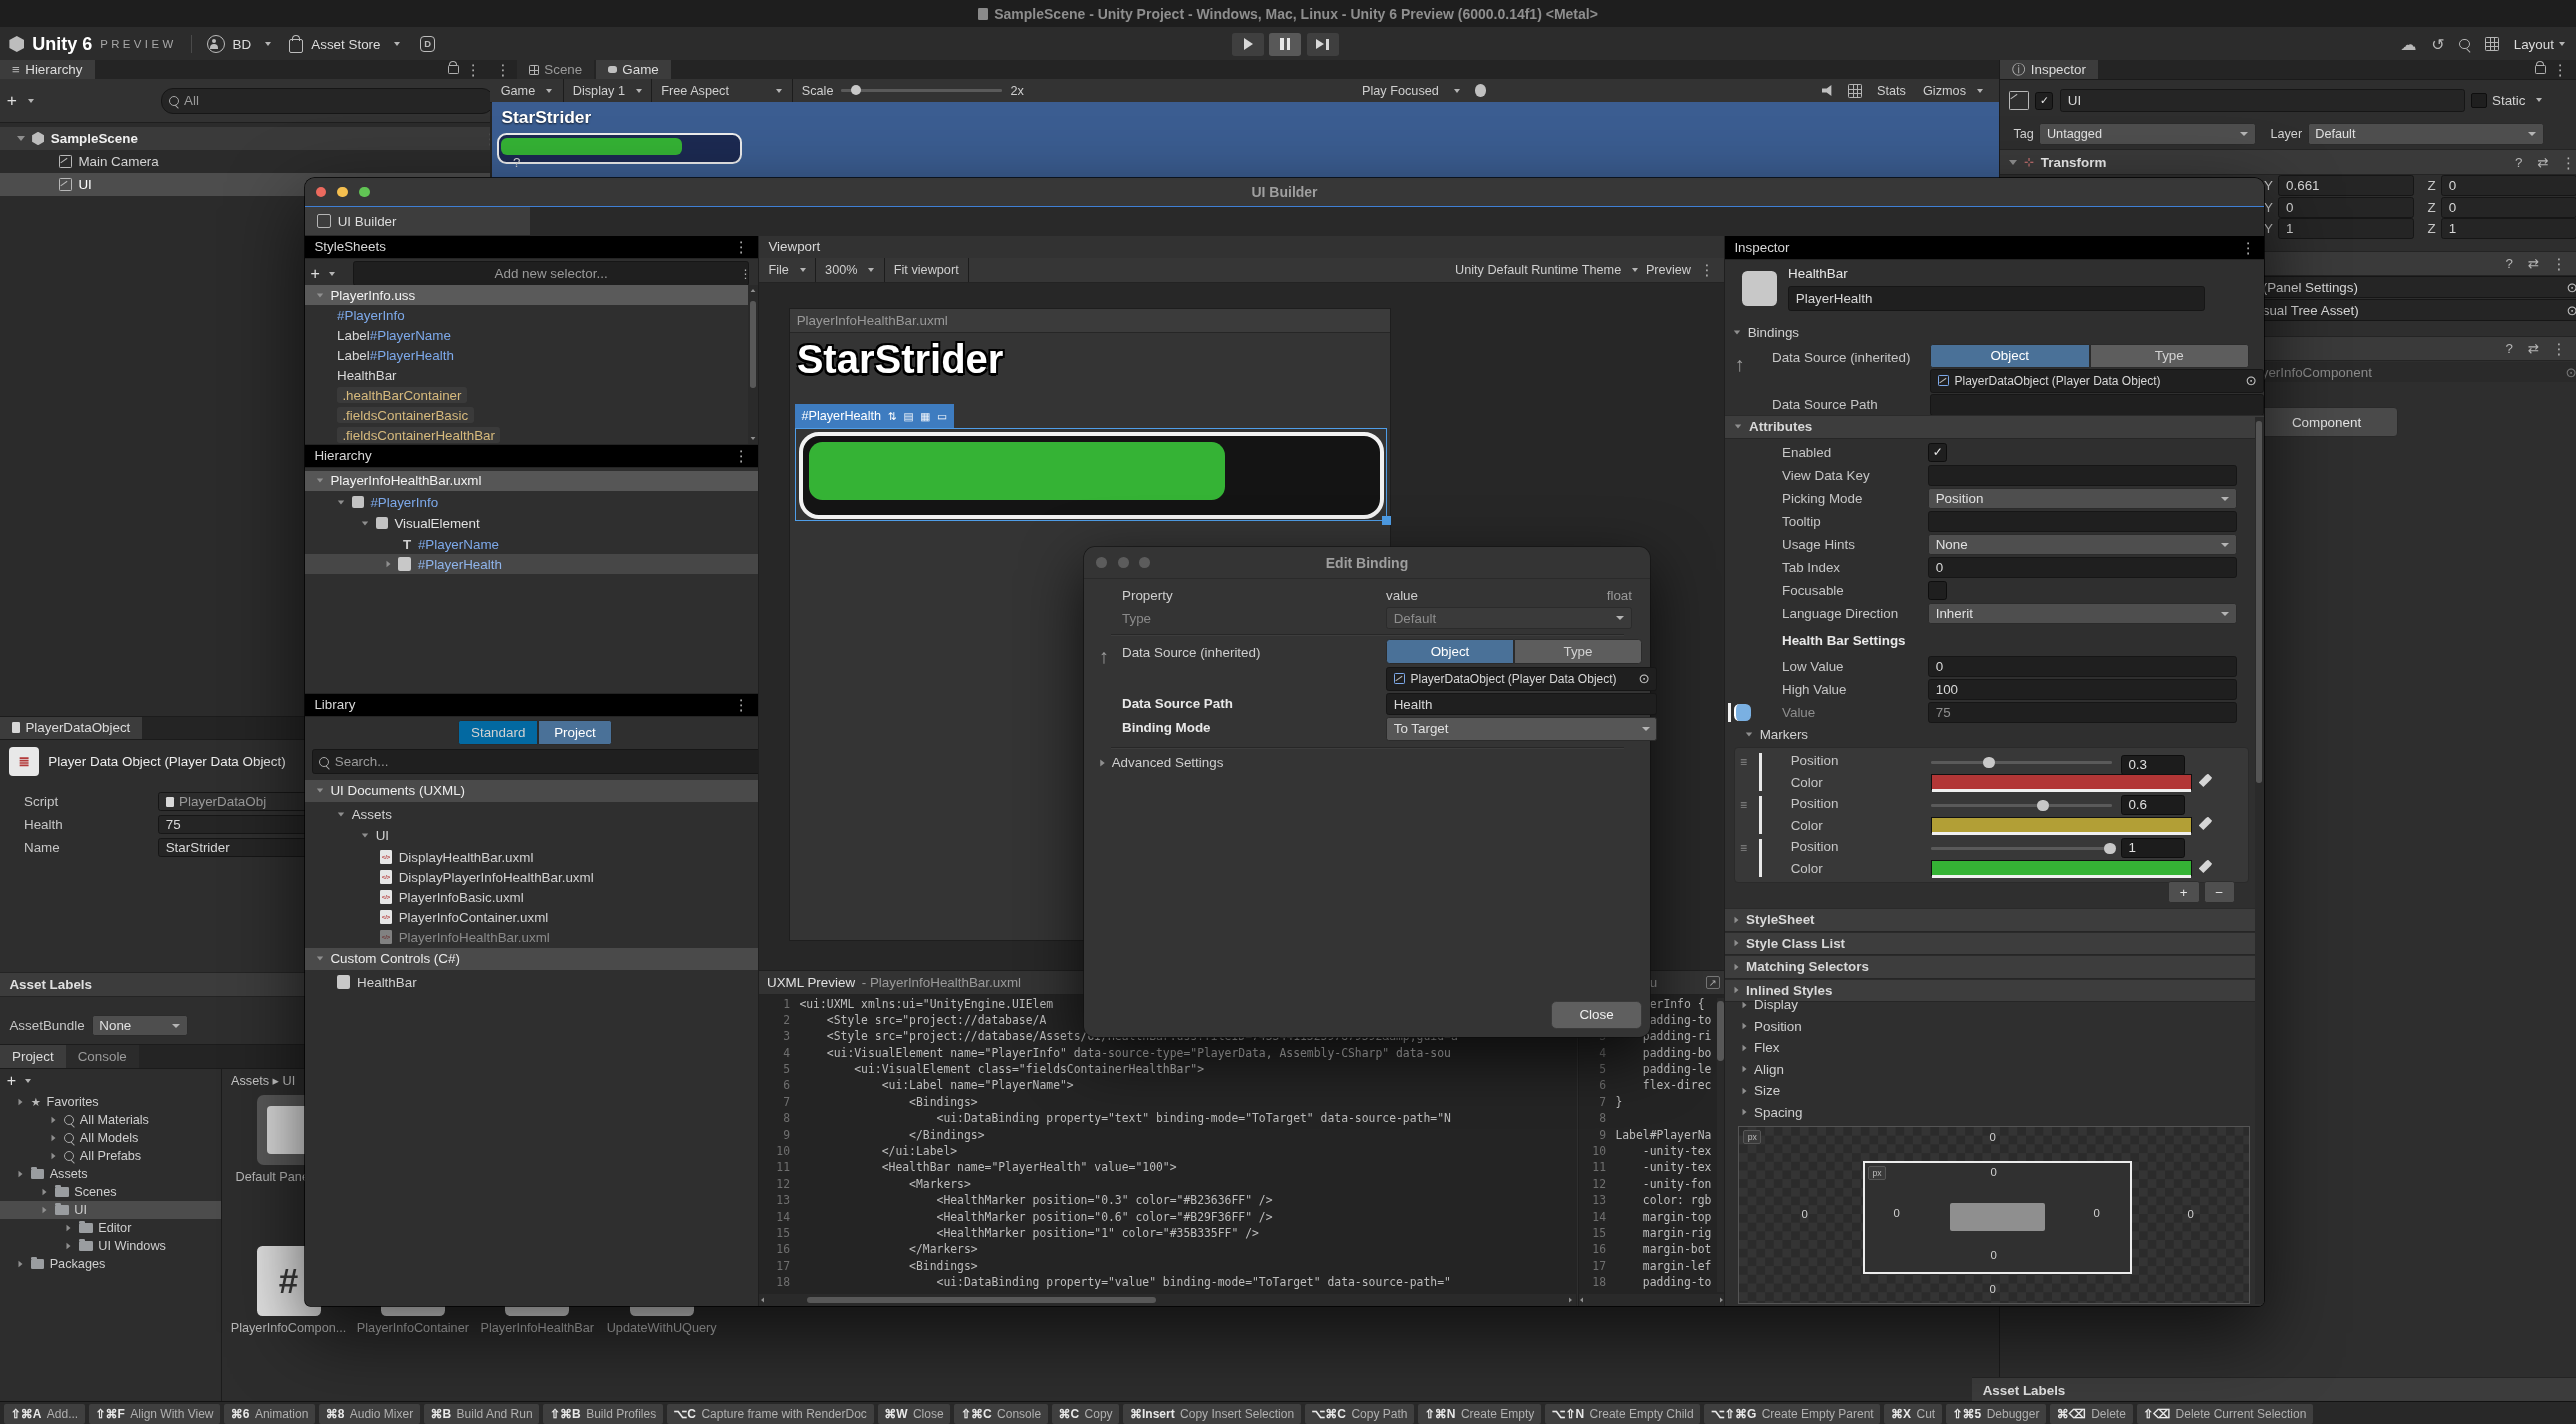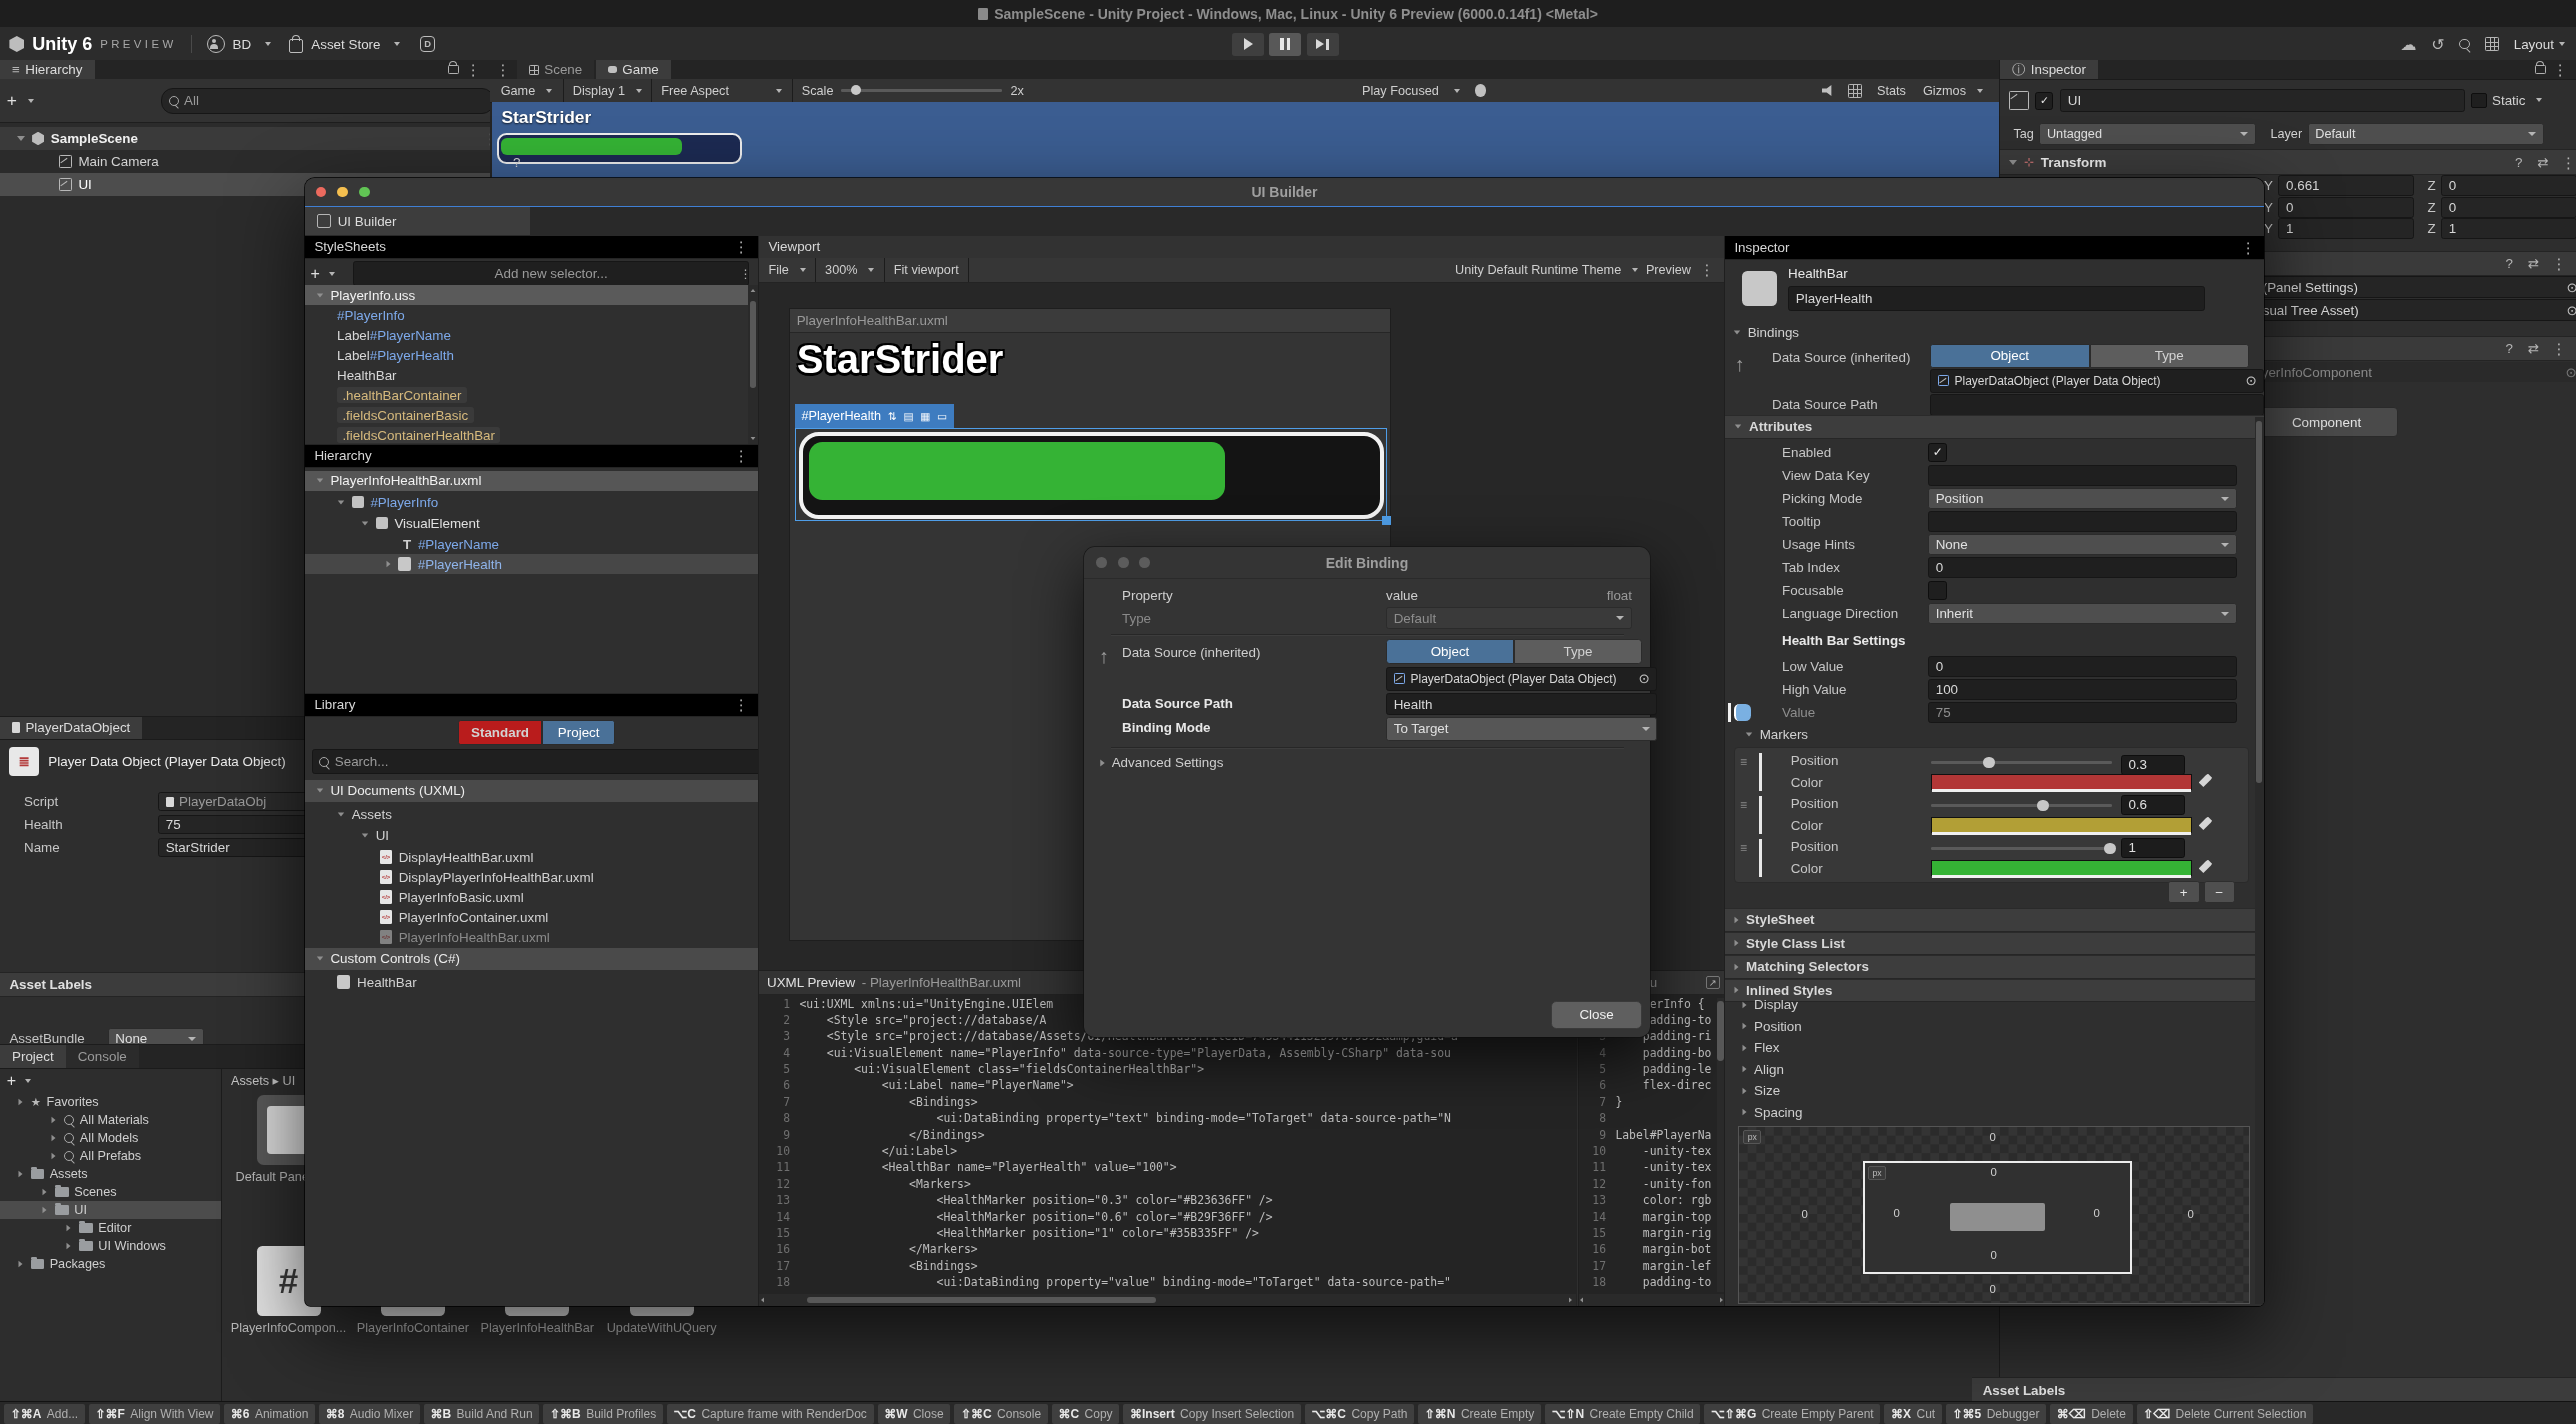--- a/index.html
+++ b/index.html
@@ -396,21 +396,21 @@
   </div>
   <div class="abs f" style="left:24px;top:121px;width:456px;height:19px;">
     <span style="width:134px;color:#c6c6c6;">Name</span>
     <div class="tf" style="width:141px;height:17.4px;">
         <span>StarStrider</span>
       </div>
   </div>
   <div class="abs f" style="left:0;top:255px;width:490px;height:23px;background:#3c3c3c;border-top:0.7px solid #242424;border-bottom:0.7px solid #242424;">
     <span class="bold" style="margin-left:9.4px;color:#e0e0e0;">Asset Labels</span>
   </div>
-  <div class="abs f" style="left:9.4px;top:298px;gap:23px;margin-top:13px;">
+  <div class="abs f" style="left:9.4px;top:298px;gap:7px;">
     <span style="color:#c6c6c6;">AssetBundle</span>
     <div class="dd" style="width:81px;height:19px;">
         <span>None</span>
       </div>
   </div>
 </div>
 
 <div class="abs" style="left:0;top:1044px;width:1999px;height:357px;background:#2d2d2d;border-top:0.7px solid #1c1c1c;">
   <div class="abs f" style="left:0;top:0;width:1999px;height:23px;background:#242424;border-bottom:0.7px solid #1b1b1b;">
     <div class="tab f" style="height:23px;">
@@ -680,21 +680,21 @@
       <span style="color:#8fb4ea;">#PlayerHealth</span>
     </div>
   </div>
 
   <div class="abs" style="left:0;top:515px;width:453px;height:614px;border-top:0.7px solid #232323;">
     <div class="phead" style="height:21.5px;">
         <span>Library</span>
         <span class="menu-dots">⋮</span>
       </div>
     <div class="abs f" style="left:153px;top:27px;height:23px;">
-      <div class="f" style="height:23px;padding:0 12px;background:#b91c1c;border-radius:2.7px 0 0 2.7px;border:0.7px solid #2b2b2b;font-weight:bold;">
+      <div class="f" style="height:23px;padding:0 12px;background:#0369a1;border-radius:2.7px 0 0 2.7px;border:0.7px solid #2b2b2b;">
           <span>Standard</span>
         </div>
       <div class="f" style="height: 23px; padding: 0px 14.8px; border-radius: 0px 2.7px 2.7px 0px; border: 0.7px solid rgb(43, 43, 43); color: rgb(255, 255, 255); background: rgb(74, 113, 152);">
           <span>Project</span>
         </div>
     </div>
     <div class="tf deep abs f" style="left:6.7px;top:55px;width:439px;height:23px;gap:5.4px;">
       <span class="mag-i"></span>
       <span class="dim">Search...</span>
     </div>

